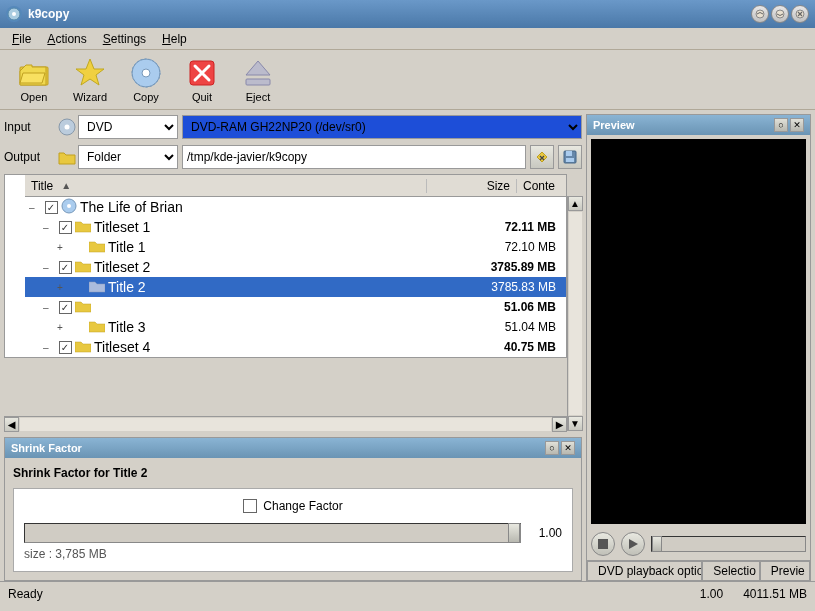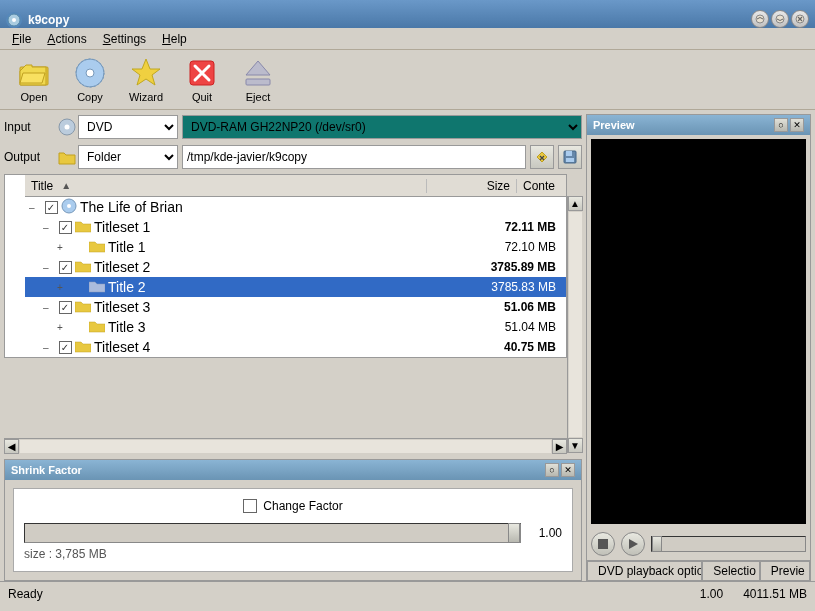--- a/index.html
+++ b/index.html
@@ -10,21 +10,21 @@
       width: 815px;
       height: 611px;
       overflow: hidden;
       position: relative;
     }
     
     .titlebar {
       background: linear-gradient(to bottom, #6a98c8 0%, #4a78a8 100%);
       height: 28px;
       display: flex;
-      align-items: flex-end;
+      align-items: center;
       padding: 0 6px;
       justify-content: space-between;
     }
     .titlebar-left {
       display: flex;
       align-items: center;
       gap: 6px;
     }
     .titlebar-title {
       color: white;
@@ -123,21 +123,21 @@
       border: 1px solid #999;
       background: white;
       padding: 1px 4px;
       min-width: 100px;
     }
     .io-select-wide {
       flex: 1;
       height: 24px;
       font-size: 12px;
       border: 1px solid #999;
-      background: #0f766e;
+      background: #1d4ed8;
       padding: 1px 4px;
     }
     .io-path {
       flex: 1;
       height: 24px;
       font-size: 12px;
       border: 1px solid #999;
       background: white;
       padding: 1px 4px;
     }
@@ -540,34 +540,34 @@
         <rect x="2" y="10" width="28" height="18" rx="1" fill="#e8c840" stroke="#c0a020" stroke-width="1"></rect>
         <path d="M2 14 L8 8 L14 8 L14 10 L28 10 L28 28 L2 28 Z" fill="#f0d850" stroke="#c0a020" stroke-width="1"></path>
         <path d="M5 16 L27 16 L24 26 L2 26 Z" fill="#f8e060" stroke="#c0a020" stroke-width="1"></path>
       </svg>
     </div>
     <span>Open</span>
   </div>
   <div class="toolbar-btn">
     <div class="toolbar-icon">
       <svg width="32" height="32" viewBox="0 0 32 32">
+        <path d="M16 2 L20 12 L30 12 L22 18 L25 28 L16 22 L7 28 L10 18 L2 12 L12 12 Z" fill="#f0d040" stroke="#c0a820" stroke-width="1"></path>
+      </svg>
+    </div>
+    <span>Wizard</span>
+  </div>
+  <div class="toolbar-btn">
+    <div class="toolbar-icon">
+      <svg width="32" height="32" viewBox="0 0 32 32">
         <ellipse cx="16" cy="16" rx="14" ry="14" fill="#aaccee" stroke="#7799bb" stroke-width="1"></ellipse>
         <ellipse cx="16" cy="16" rx="4" ry="4" fill="white" stroke="#7799bb" stroke-width="1"></ellipse>
         <ellipse cx="16" cy="16" rx="14" ry="14" fill="none" stroke="#7799bb" stroke-width="1" stroke-dasharray="2,2"></ellipse>
       </svg>
     </div>
     <span>Copy</span>
-  </div>
-  <div class="toolbar-btn">
-    <div class="toolbar-icon">
-      <svg width="32" height="32" viewBox="0 0 32 32">
-        <path d="M16 2 L20 12 L30 12 L22 18 L25 28 L16 22 L7 28 L10 18 L2 12 L12 12 Z" fill="#f0d040" stroke="#c0a820" stroke-width="1"></path>
-      </svg>
-    </div>
-    <span>Wizard</span>
   </div>
   <div class="toolbar-btn">
     <div class="toolbar-icon">
       <svg width="32" height="32" viewBox="0 0 32 32">
         <rect x="4" y="4" width="24" height="24" rx="3" fill="#ee4444" stroke="#cc2222" stroke-width="1"></rect>
         <path d="M9 9 L23 23 M23 9 L9 23" stroke="white" stroke-width="3" stroke-linecap="round"></path>
       </svg>
     </div>
     <span>Quit</span>
   </div>
@@ -732,21 +732,20 @@
               <span style="width:14px; display:inline-block;"></span>
               <span class="tree-expand">–</span>
               <div class="tree-check">
                 <div class="checkbox-checked"></div>
               </div>
               <span class="tree-folder-icon">
                 <svg width="16" height="14" viewBox="0 0 16 14">
                     <path d="M0 3 L0 13 L16 13 L16 5 L8 5 L6 3 Z" fill="#e8c840" stroke="#c0a020" stroke-width="0.5"></path>
                   </svg>
               </span>
-              <span class="tree-label">Titleset 3</span>
             </div>
             <div class="tree-size" style="font-weight:bold;">51.06 MB</div>
           </div>
 
           <div class="tree-row">
             <div class="tree-row-main">
               <span style="width:28px; display:inline-block;"></span>
               <span class="tree-expand">+</span>
               <div class="tree-check" style="visibility:hidden">
                 <div class="checkbox-checked"></div>
@@ -795,20 +794,21 @@
 
     <div class="shrink-panel" style="margin-top:2px;">
       <div class="shrink-header">
         <span class="shrink-header-title">Shrink Factor</span>
         <div class="shrink-header-btns">
           <div class="shrink-header-btn">○</div>
           <div class="shrink-header-btn">✕</div>
         </div>
       </div>
       <div class="shrink-content">
+        <div class="shrink-subtitle">Shrink Factor for Title 2</div>
         <div class="shrink-inner">
           <div class="change-factor-row">
             <div class="change-factor-check"></div>
             <span class="change-factor-label">Change Factor</span>
           </div>
           <div class="slider-row">
             <input type="range" class="slider" min="0" max="100" value="100" style="">
             <span class="slider-value">1.00</span>
           </div>
           <div class="size-info">size : 3,785 MB</div>

